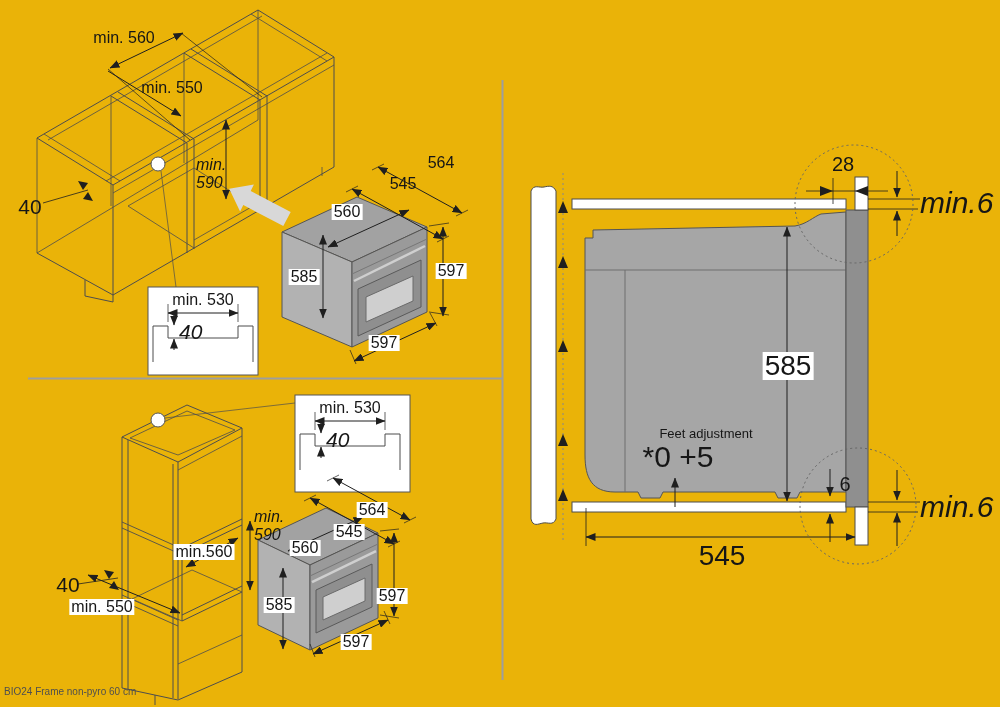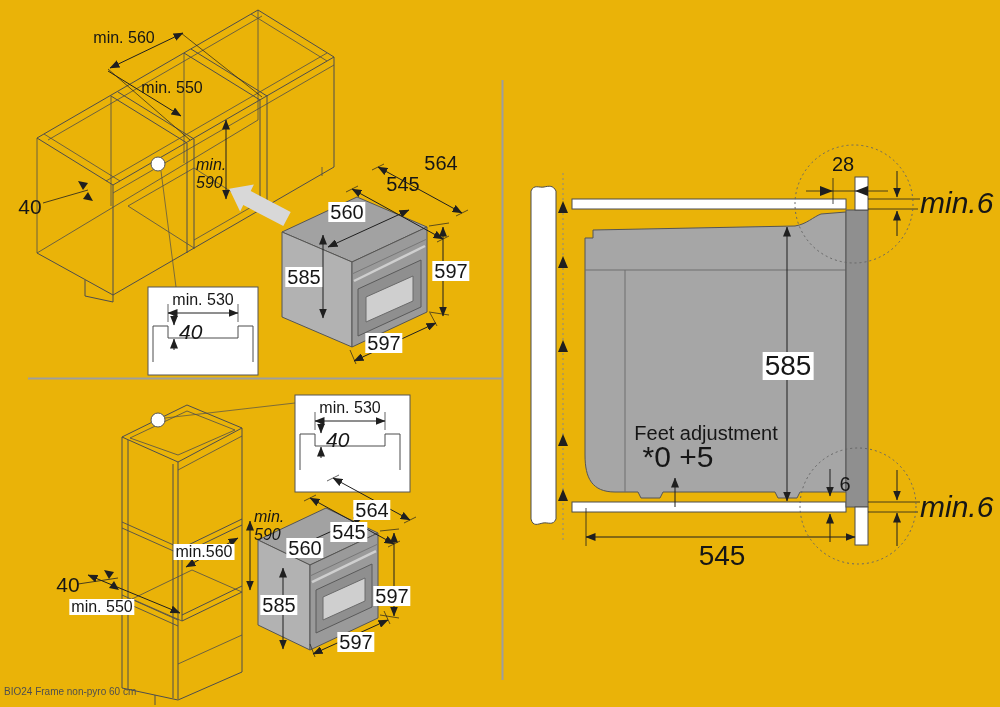--- a/index.html
+++ b/index.html
@@ -3,22 +3,22 @@
 <meta charset="utf-8">
 <style>
   html,body{margin:0;padding:0;background:#ffffff;}
   #stage{position:relative;width:1000px;height:707px;background:#eab308;overflow:hidden;
          font-family:"Liberation Sans", sans-serif;}
   #art{position:absolute;left:0;top:0;}
   .lbl{position:absolute;color:#161616;white-space:nowrap;line-height:1;
        transform:translate(-50%,-50%);}
   .la{transform:translateY(-50%);font-style:italic;}          
   .bg{background:#fff;padding:0 2px;text-align:center;}
-  .s15{font-size:21px}.s16{font-size:16px}.s17{font-size:20px}
-  .s175{font-size:20px}
+  .s15{font-size:21px}.s16{font-size:16px}.s17{font-size:16px}
+  .s175{font-size:13px}
   .s26{font-size:20px}.s27{font-size:30px}.s28{font-size:28px}
   .foot{position:absolute;left:4px;top:686px;font-size:10px;color:#4f4f4f;text-align:right;}
 </style>
 </head>
 <body>
 
 <div id="stage">
 
 <svg id="art" width="1000" height="707" viewBox="0 0 1000 707">
   <defs>

